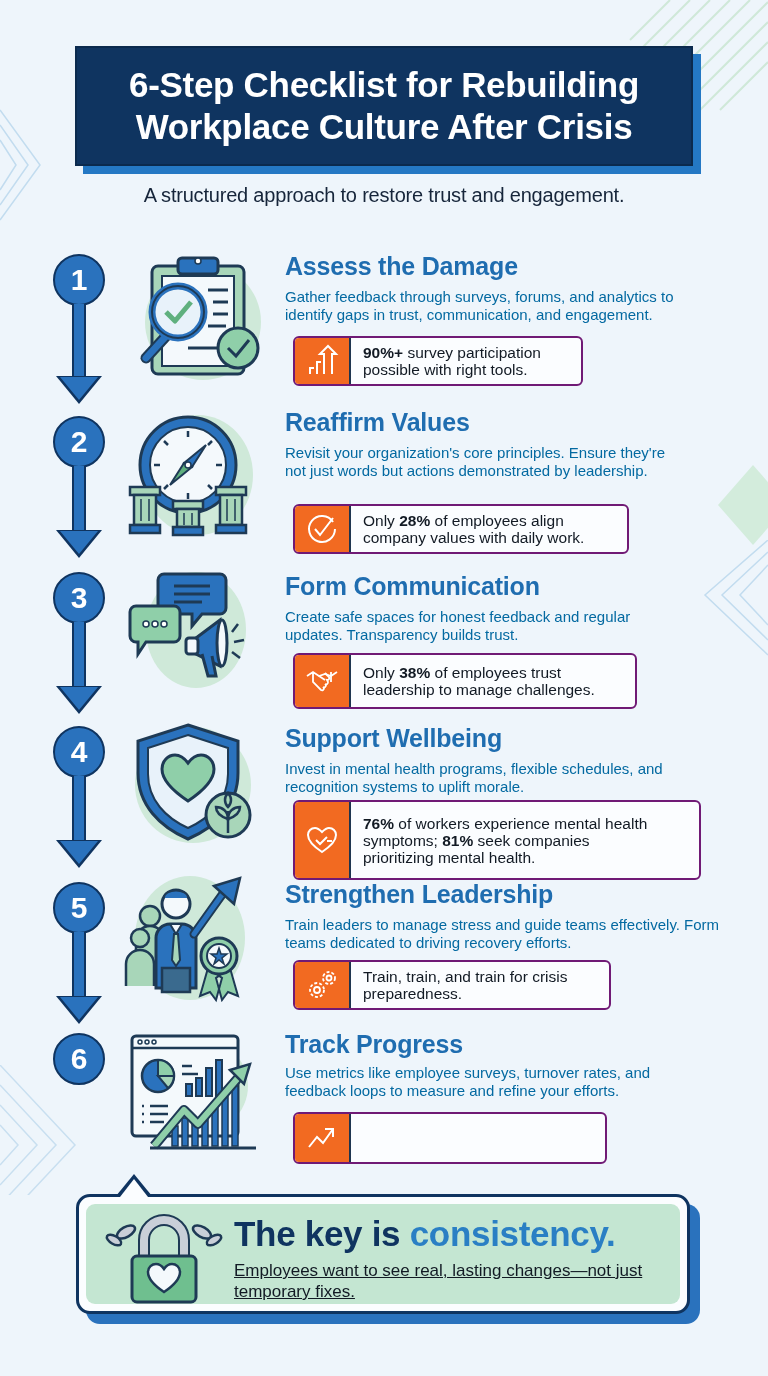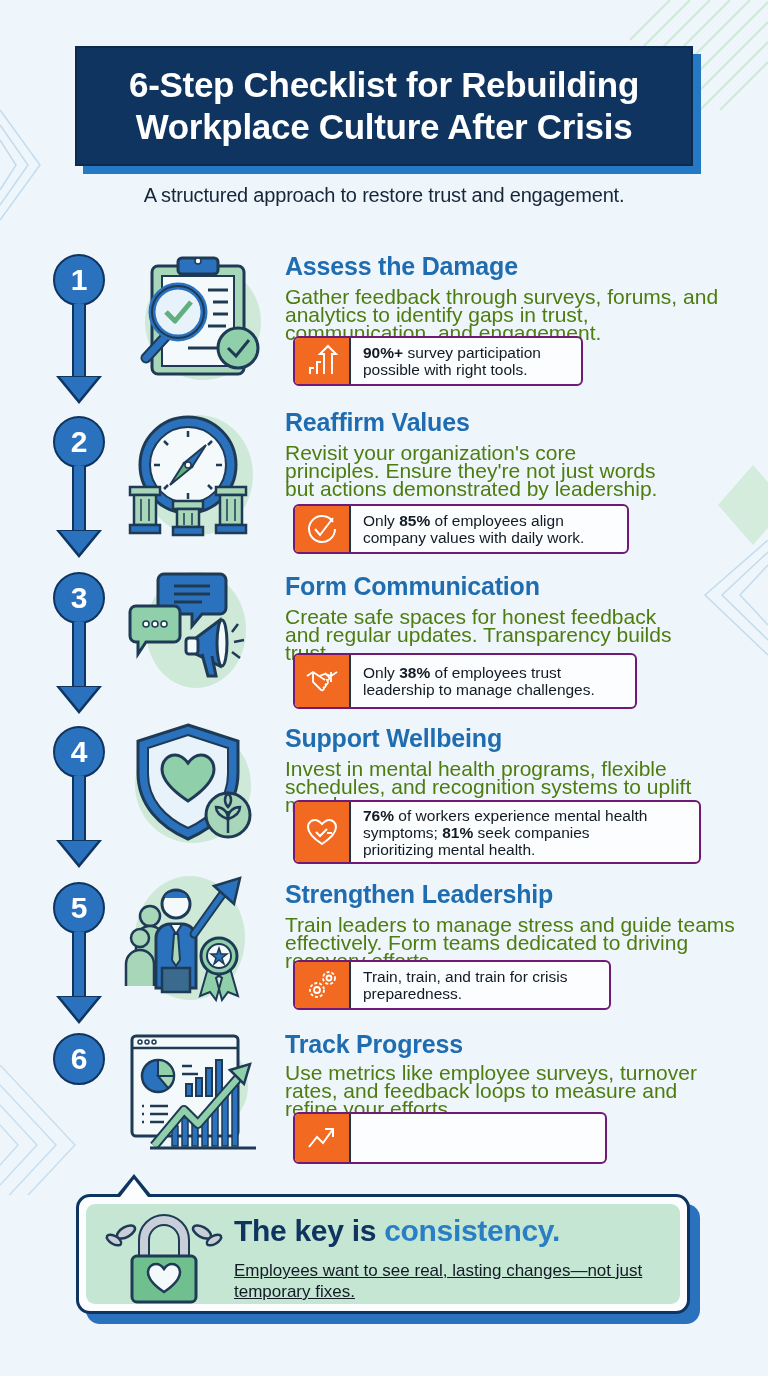--- a/index.html
+++ b/index.html
@@ -35,41 +35,41 @@
   }
   .arrow-shaft { position: absolute; left: 72px; width: 14px; background: #2a72bd; border-left: 2px solid #0f3460; border-right: 2px solid #0f3460; }
   .arrow-head { position: absolute; left: 56px; width: 0; height: 0;
     border-left: 23px solid transparent; border-right: 23px solid transparent; border-top: 28px solid #0f3460; }
   .arrow-head::after { content:""; position:absolute; left:-19px; top:-27px; border-left:19px solid transparent; border-right:19px solid transparent; border-top:23px solid #2a72bd; }
 
   .icon-wrap { position: absolute; left: 118px; width: 150px; height: 140px; }
   .icon-wrap svg { width: 150px; height: 140px; }
 
   .step-title { position: absolute; left: 285px; font-size: 25px; font-weight: 700; color: #1f6db0; letter-spacing: -0.2px; }
-  .step-desc { position: absolute; left: 285px; width: 440px; font-size: 21px; line-height: 18px; color: #4d7c0f; }
+  .step-desc { position: absolute; left: 285px; width: 440px; font-size: 15px; line-height: 18px; color: #0369a1; }
 
   .stat-box {
     position: absolute; left: 293px; display: flex; border: 2px solid #701a75; border-radius: 6px;
     background: #fbfdff; overflow: hidden;
   }
   .stat-icon { width: 56px; background: #f26a21; display: flex; align-items: center; justify-content: center; border-right: 2px solid #1e3550; flex-shrink: 0; }
   .stat-icon svg { width: 34px; height: 34px; }
   .stat-text { padding: 5px 12px 5px 12px; font-size: 15.5px; line-height: 17px; color: #121a24; display: flex; flex-direction: column; justify-content: center; }
   .stat-text b { font-weight: 700; }
 
   
   .callout-shadow { position: absolute; left: 86px; top: 1204px; width: 614px; height: 120px; background: #2a72bd; border-radius: 14px; }
   .callout {
     position: absolute; left: 76px; top: 1194px; width: 614px; height: 120px;
     background: #fbfdff; border: 3px solid #0f3460; border-radius: 14px; padding: 7px;
   }
   .callout-inner { width: 100%; height: 100%; background: #c4e6d2; border-radius: 9px; position: relative; }
   .callout-tail { position: absolute; left: 116px; top: 1174px; width: 0; height: 0; border-left: 18px solid transparent; border-right: 18px solid transparent; border-bottom: 22px solid #0f3460; }
   .callout-tail::after { content:""; position:absolute; left:-14px; top:5px; border-left:14px solid transparent; border-right:14px solid transparent; border-bottom:18px solid #fbfdff; }
-  .callout-head { position: absolute; left: 148px; top: 10px; font-size: 30px; font-weight: 700; color: #0f3460; letter-spacing: -0.3px; white-space: nowrap; }
+  .callout-head { position: absolute; left: 148px; top: 10px; font-size: 35px; font-weight: 700; color: #0f3460; letter-spacing: -0.3px; white-space: nowrap; }
   .callout-head .accent { color: #2a7fc4; }
   .callout-body { position: absolute; left: 148px; top: 56px; width: 440px; font-size: 17px; line-height: 21px; color: #121a24; text-decoration: underline; }
   .lock-icon { position: absolute; left: 18px; top: 4px; width: 120px; height: 98px; }
 </style>
 </head>
 <body>
 
 <svg class="bg-deco" style="left:590px;top:0;width:178px;height:150px" viewBox="0 0 178 150">
   <g stroke="#cfe8d8" stroke-width="2" fill="none">
     <line x1="40" y1="40" x2="80" y2="0"></line>
@@ -208,21 +208,21 @@
   <div class="step-title" style="top:408px">Reaffirm Values</div>
   <div class="step-desc" style="top:444px;width:390px">Revisit your organization's core principles. Ensure they're not just words but actions demonstrated by leadership.</div>
   <div class="stat-box" style="top:504px;width:336px;height:50px">
     <div class="stat-icon">
       <svg viewBox="0 0 34 34" fill="none" stroke="#fff" stroke-width="2">
           <path d="M28 10 A13 13 0 1 0 30 17"></path>
           <polyline points="10,17 15,23 28,6"></polyline>
         </svg>
     </div>
     <div class="stat-text">
-      <div><span>Only </span><b>85%</b><span> of employees align</span></div>
+      <div><span>Only </span><b>28%</b><span> of employees align</span></div>
       <div>company values with daily work.</div>
     </div>
   </div>
 </div>
 
 <div>
   <div class="step-num" style="top:572px">3</div>
   <div class="arrow-shaft" style="top:622px;height:64px"></div>
   <div class="arrow-head" style="top:686px"></div>
   <div class="icon-wrap" style="top:562px">
@@ -283,21 +283,21 @@
       <g fill="none" stroke="#1e3a55" stroke-width="2.5">
           <line x1="110" y1="118" x2="110" y2="96"></line>
           <path d="M110 104 c-6 -2 -12 -6 -12 -12 c6 0 12 4 12 12z"></path>
           <path d="M110 104 c6 -2 12 -6 12 -12 c-6 0 -12 4 -12 12z"></path>
           <path d="M110 92 c-4 -4 -4 -10 0 -14 c4 4 4 10 0 14z"></path>
         </g>
     </svg>
   </div>
   <div class="step-title" style="top:724px">Support Wellbeing</div>
   <div class="step-desc" style="top:760px;width:420px">Invest in mental health programs, flexible schedules, and recognition systems to uplift morale.</div>
-  <div class="stat-box" style="top:800px;width:408px;height:64px">
+  <div class="stat-box" style="top:800px;width:408px;height:80px">
     <div class="stat-icon">
       <svg viewBox="0 0 34 34" fill="none" stroke="#fff" stroke-width="2">
           <path d="M17 29 c-9 -6 -14 -11 -14 -17 c0 -4 3 -7 7 -7 c3 0 5 2 7 4 c2 -2 4 -4 7 -4 c4 0 7 3 7 7 c0 6 -5 11 -14 17z"></path>
           <polyline points="11,17 15,21 22,14"></polyline>
           <line x1="22" y1="18" x2="27" y2="18"></line>
         </svg>
     </div>
     <div class="stat-text">
       <div><b>76%</b><span> of workers experience mental health</span></div>
       <div><span>symptoms; </span><b>81%</b><span> seek companies</span></div>

